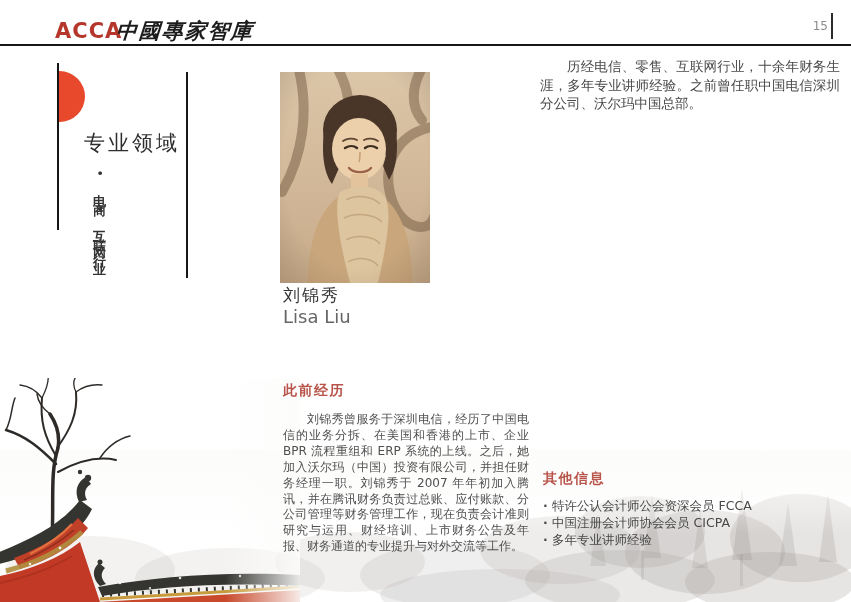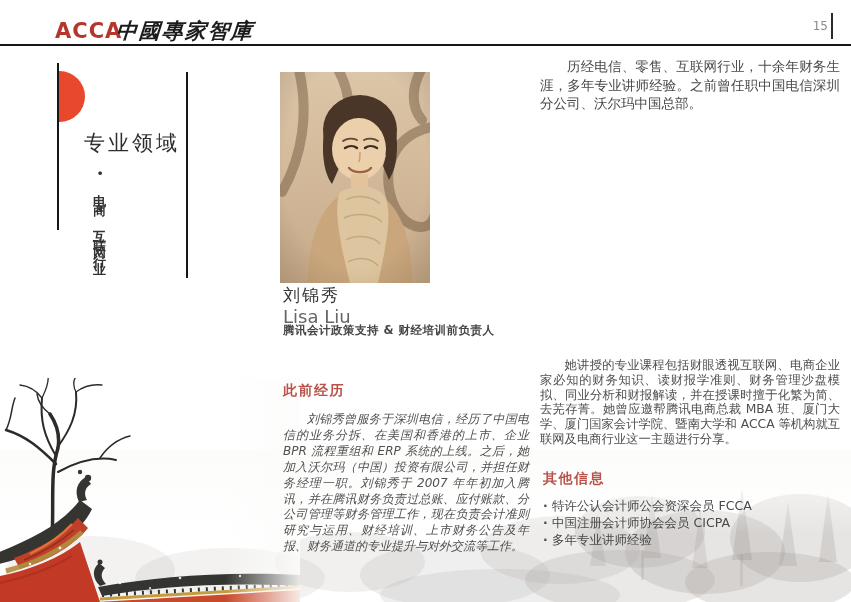--- a/index.html
+++ b/index.html
@@ -60,21 +60,21 @@
   
   .portrait{left:280px;top:72px;width:150px;height:211px;}
   .name-cn{left:283px;top:284px;font-size:17px;color:#333;letter-spacing:2px;}
   .name-en{left:283px;top:306px;font-size:18px;color:#666;}
   .job-title{left:283px;top:323px;font-size:11.5px;font-weight:bold;color:#454545;letter-spacing:.5px;}
   .red-heading{font-size:14px;font-weight:bold;color:#b8544a;letter-spacing:1.5px;}
   .exp-heading{left:283px;top:382px;}
   .exp-body{
     left:283px;top:412px;width:246px;
     font-size:12px;line-height:15.9px;
-    text-align:justify;text-indent:2em;color:#4f4f4f;font-style:italic;
+    text-align:justify;text-indent:2em;color:#4f4f4f;
   }
 
   
   .intro{
     left:540px;top:57px;width:300px;
     font-size:13.5px;line-height:18.6px;
     text-align:justify;text-indent:2em;color:#484848;
   }
   .teaching{
     left:540px;top:358px;width:300px;
@@ -241,26 +241,24 @@
       <path d="M66,128 C76,122 92,124 100,132"></path>
       <path d="M64,146 C76,140 94,142 102,150"></path>
       <path d="M66,168 C76,162 94,164 100,172"></path>
       <path d="M68,190 C78,184 92,186 98,194"></path>
     </g>
     <rect width="150" height="211" fill="url(#vig)"></rect>
   </svg>
 
   <div class="abs name-cn">刘锦秀</div>
   <div class="abs name-en">Lisa Liu</div>
-  <div class="abs job-title">腾讯会计政策支持 &amp; 财经培训前负责人</div>
   <div class="abs red-heading exp-heading">此前经历</div>
   <div class="abs exp-body">刘锦秀曾服务于深圳电信，经历了中国电信的业务分拆、在美国和香港的上市、企业 BPR 流程重组和 ERP 系统的上线。之后，她加入沃尔玛（中国）投资有限公司，并担任财务经理一职。刘锦秀于 2007 年年初加入腾讯，并在腾讯财务负责过总账、应付账款、分公司管理等财务管理工作，现在负责会计准则研究与运用、财经培训、上市财务公告及年报、财务通道的专业提升与对外交流等工作。</div>
 
   <div class="abs intro">历经电信、零售、互联网行业，十余年财务生涯，多年专业讲师经验。之前曾任职中国电信深圳分公司、沃尔玛中国总部。</div>
-  <div class="abs teaching">她讲授的专业课程包括财眼透视互联网、电商企业家必知的财务知识、读财报学准则、财务管理沙盘模拟、同业分析和财报解读，并在授课时擅于化繁为简、去芜存菁。她曾应邀帮腾讯电商总裁 MBA 班、厦门大学、厦门国家会计学院、暨南大学和 ACCA 等机构就互联网及电商行业这一主题进行分享。</div>
   <div class="abs red-heading other-heading">其他信息</div>
   <ul class="abs other-list">
     <li>特许公认会计师公会资深会员 FCCA</li>
     <li>中国注册会计师协会会员 CICPA</li>
     <li>多年专业讲师经验</li>
   </ul>
 
 </div>
 
 </body></html>

